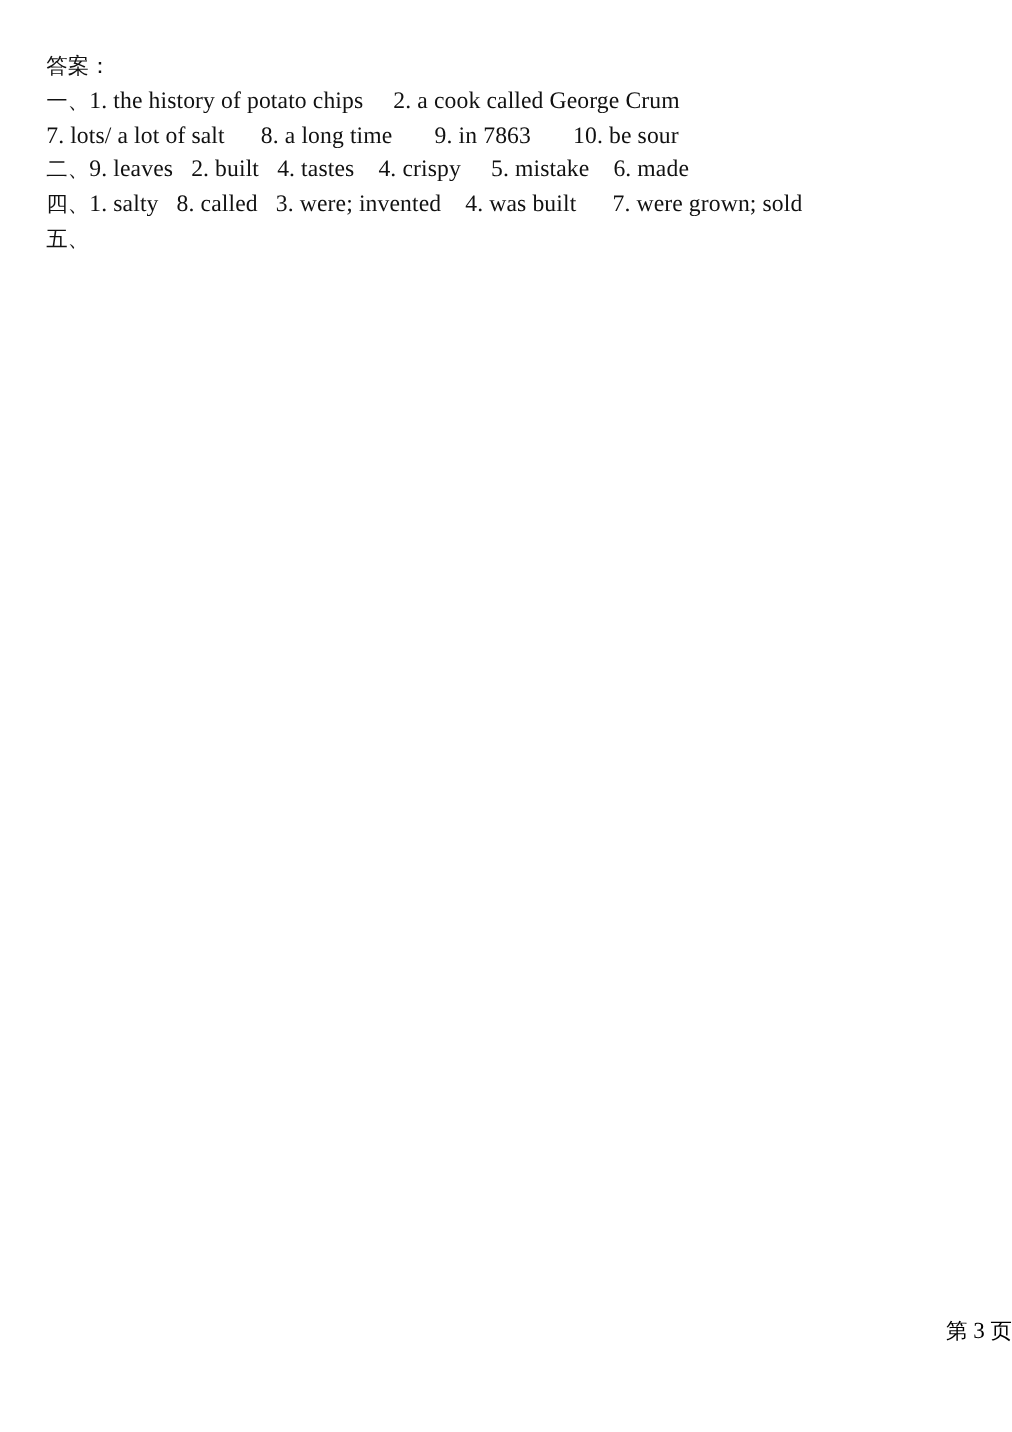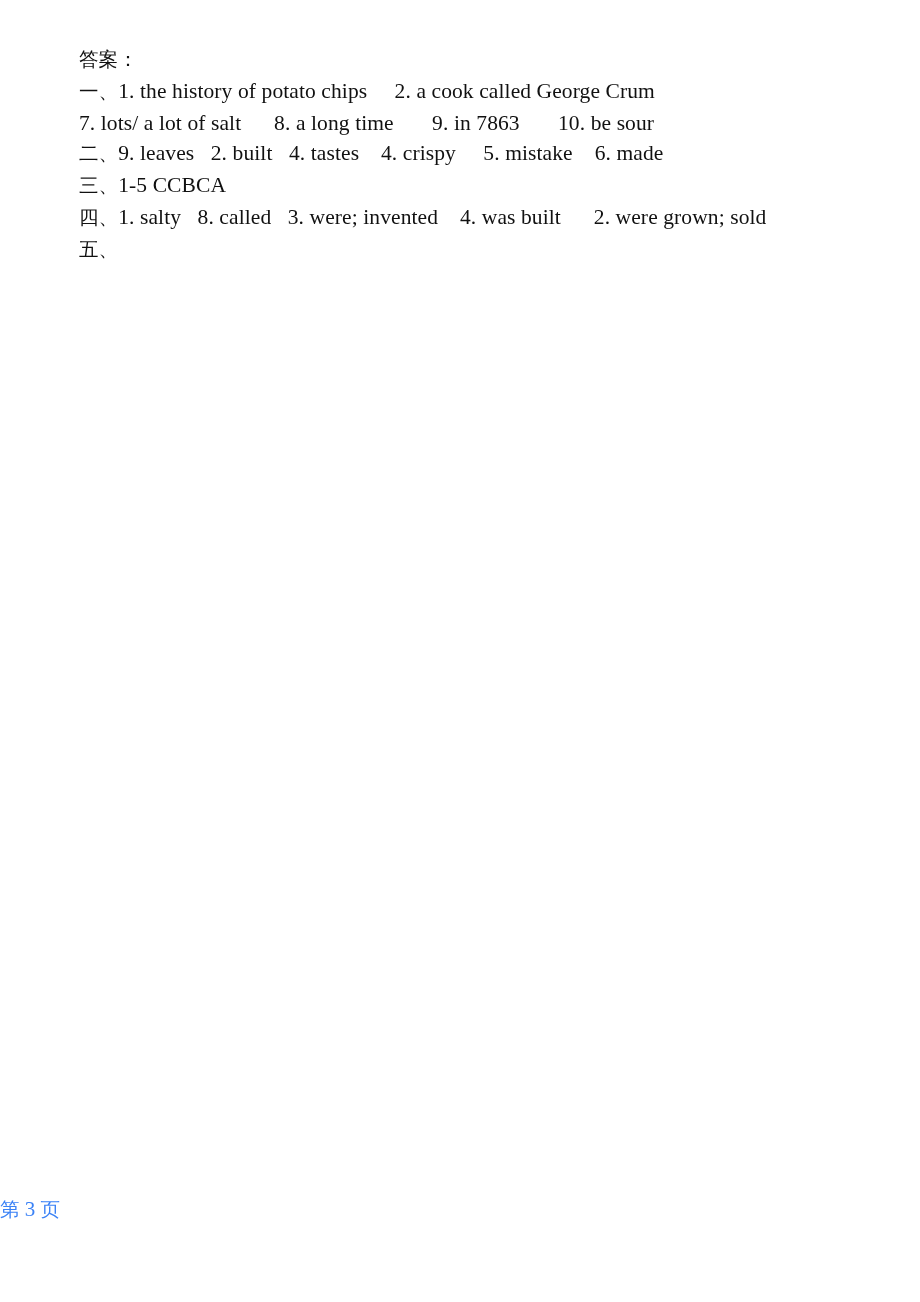--- a/index.html
+++ b/index.html
@@ -27,38 +27,37 @@
     left: 42px;
     top: 44px;
     right: 40px;
   }
   .line {
     font-size: 21.5px;
     line-height: 30.8px;
     white-space: pre;
     letter-spacing: 0.1px;
     color: #111111;
-    margin-left: 37px;
   }
   .line.heading {
     font-size: 21.5px;
   }
   .cjk {
     font-family: "DejaVu Sans", "Liberation Sans", sans-serif;
     font-size: 19.5px;
   }
   .footer {
     position: absolute;
     left: 0;
     right: 0;
     top: 1196px;
-    text-align: left;
+    text-align: right;
     font-size: 21px;
     white-space: pre;
-    color: #3b82f6;
+    color: #000000;
   }
   .footer .cjk {
     font-size: 19.5px;
   }
 </style>
 </head>
 <body>
 
 <div class="page">
 
@@ -67,23 +66,22 @@
     <div class="line heading"><span class="cjk">答案：</span></div>
 
     <div class="line"><span class="cjk">一、</span><span>1. the history of potato chips</span>&nbsp;&nbsp;&nbsp;&nbsp;&nbsp;<span>2. a cook called George Crum</span></div>
 
 
     <div class="line"><span>7. lots/ a lot of salt</span>&nbsp;&nbsp;&nbsp;&nbsp;&nbsp;&nbsp;<span>8. a long time</span>&nbsp;&nbsp;&nbsp;&nbsp;&nbsp;&nbsp;&nbsp;<span>9. in 7863</span>&nbsp;&nbsp;&nbsp;&nbsp;&nbsp;&nbsp;&nbsp;<span>10. be sour</span></div>
 
     <div class="line"><span class="cjk">二、</span><span>9. leaves</span>&nbsp;&nbsp;&nbsp;<span>2. built</span>&nbsp;&nbsp;&nbsp;<span>4. tastes</span>&nbsp;&nbsp;&nbsp;&nbsp;<span>4. crispy</span>&nbsp;&nbsp;&nbsp;&nbsp;&nbsp;<span>5. mistake</span>&nbsp;&nbsp;&nbsp;&nbsp;<span>6. made</span></div>
 
 
-    <div class="line"><span class="cjk">三、</span><span>1-5 CCBCA</span></div>
 
-    <div class="line"><span class="cjk">四、</span><span>1. salty</span>&nbsp;&nbsp;&nbsp;<span>8. called</span>&nbsp;&nbsp;&nbsp;<span>3. were; invented</span>&nbsp;&nbsp;&nbsp;&nbsp;<span>4. was built</span>&nbsp;&nbsp;&nbsp;&nbsp;&nbsp;&nbsp;<span>2. were grown; sold</span></div>
+    <div class="line"><span class="cjk">四、</span><span>1. salty</span>&nbsp;&nbsp;&nbsp;<span>8. called</span>&nbsp;&nbsp;&nbsp;<span>3. were; invented</span>&nbsp;&nbsp;&nbsp;&nbsp;<span>4. was built</span>&nbsp;&nbsp;&nbsp;&nbsp;&nbsp;&nbsp;<span>7. were grown; sold</span></div>
 
 
 
     <div class="line"><span class="cjk">五、</span></div>
 
   </div>
 
   <div class="footer"><span class="cjk">第</span>&nbsp;<span>3</span>&nbsp;<span class="cjk">页</span></div>
 
 </div>

